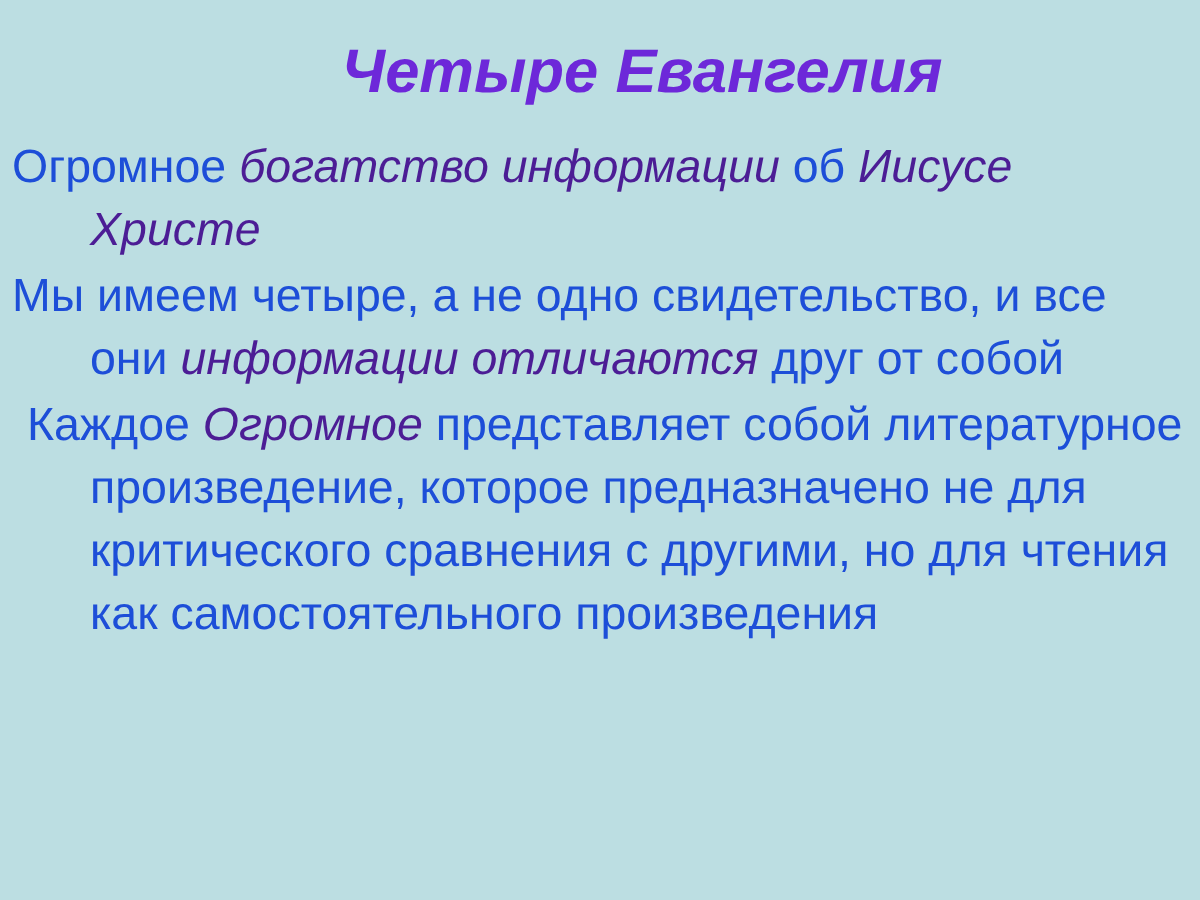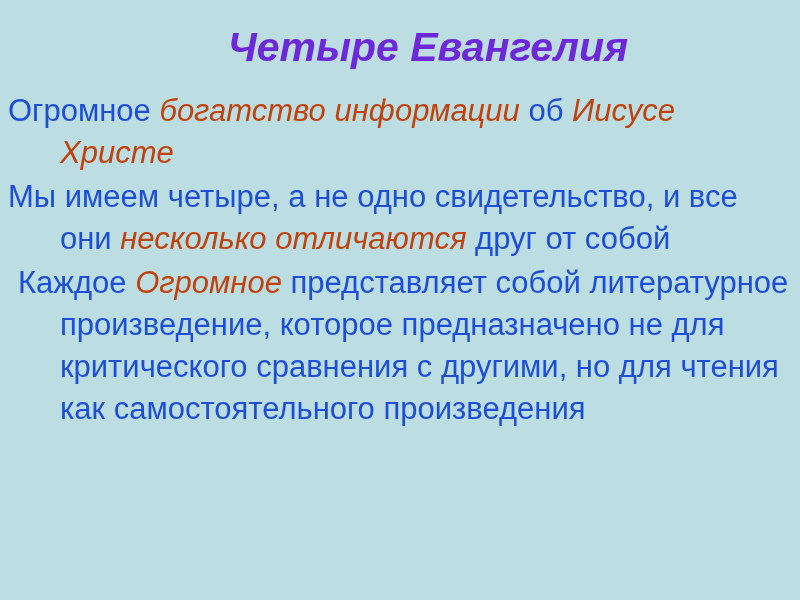--- a/index.html
+++ b/index.html
@@ -52,21 +52,21 @@
     margin: 0 0 2px 0;
     white-space: normal;
   }
   .para > .line-lead {
     margin-left: -52px;
   }
   .para-indented > .line-lead {
     margin-left: -42px;
   }
   .em-red {
-    color: #c2410c;
+    color: #4c1d95;
     font-style: italic;
     font-weight: normal;
   }
   .blk {
     color: #1d4ed8;
     font-style: normal;
   }
 </style>
 </head>
 <body>
@@ -75,21 +75,21 @@
 
   <div class="slide-title">Четыре Евангелия</div>
 
   <div class="body-block">
 
     <p class="para">
       <span class="line-lead"><span class="blk">Огромное </span></span><span class="em-red">богатство информации</span><span class="blk"> об </span><span class="em-red">Иисусе Христе</span>
     </p>
 
     <p class="para">
-      <span class="line-lead"><span class="blk">Мы имеем четыре, а не одно свидетельство, и все они </span></span><span class="em-red">несколько отличаются</span><span class="blk"> друг от собой</span>
+      <span class="line-lead"><span class="blk">Мы имеем четыре, а не одно свидетельство, и все они </span></span><span class="em-red">информации отличаются</span><span class="blk"> друг от собой</span>
     </p>
 
     <p class="para para-indented">
       <span class="line-lead"><span class="blk"> Каждое </span></span><span class="em-red">Огромное</span><span class="blk"> представляет собой литературное произведение, которое предназначено не для критического сравнения с другими, но для чтения как самостоятельного произведения</span>
     </p>
 
   </div>
 </div>
 
 </body></html>

